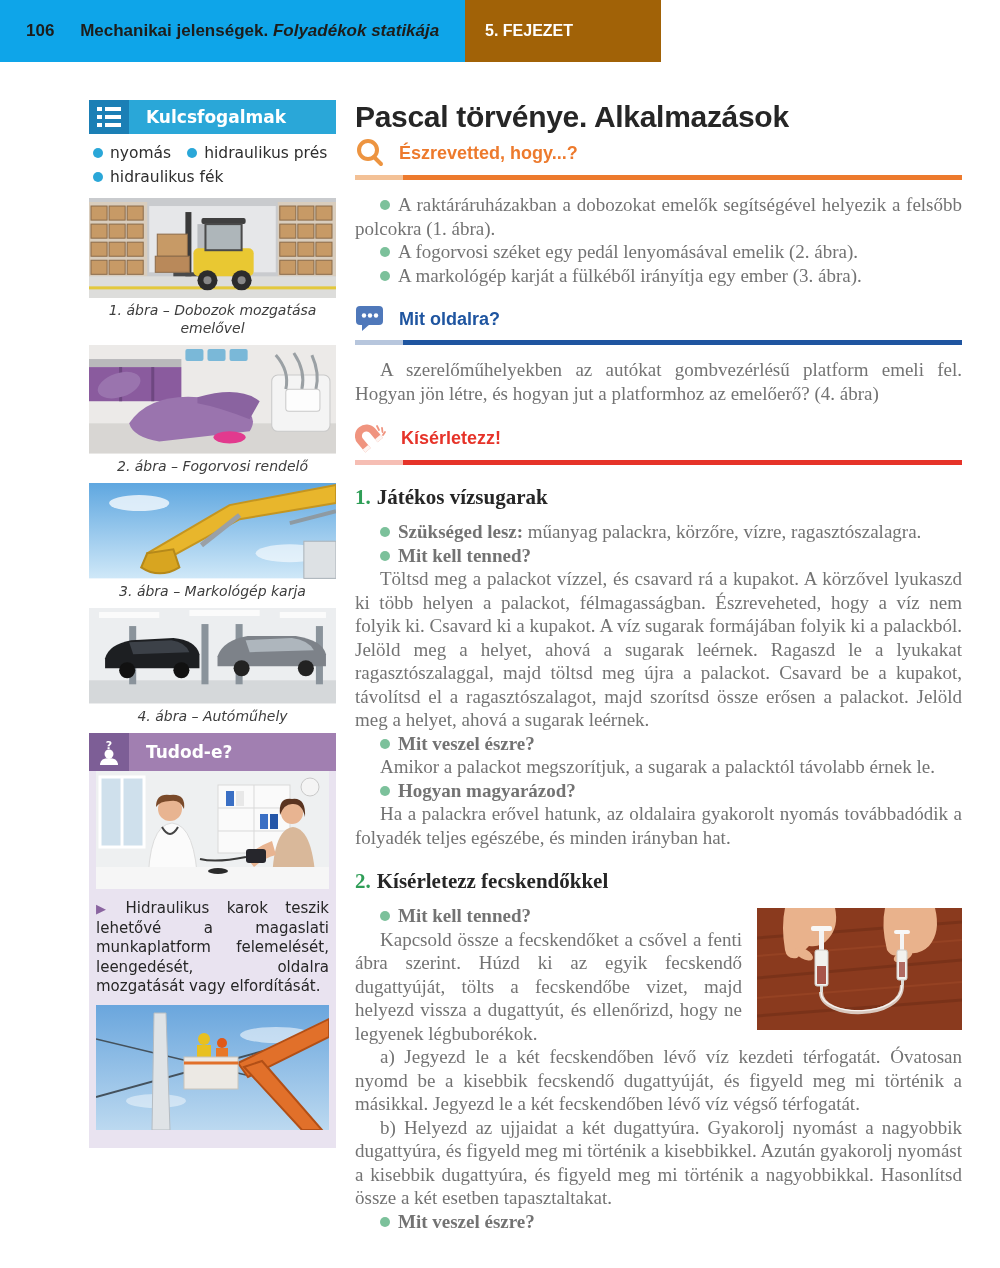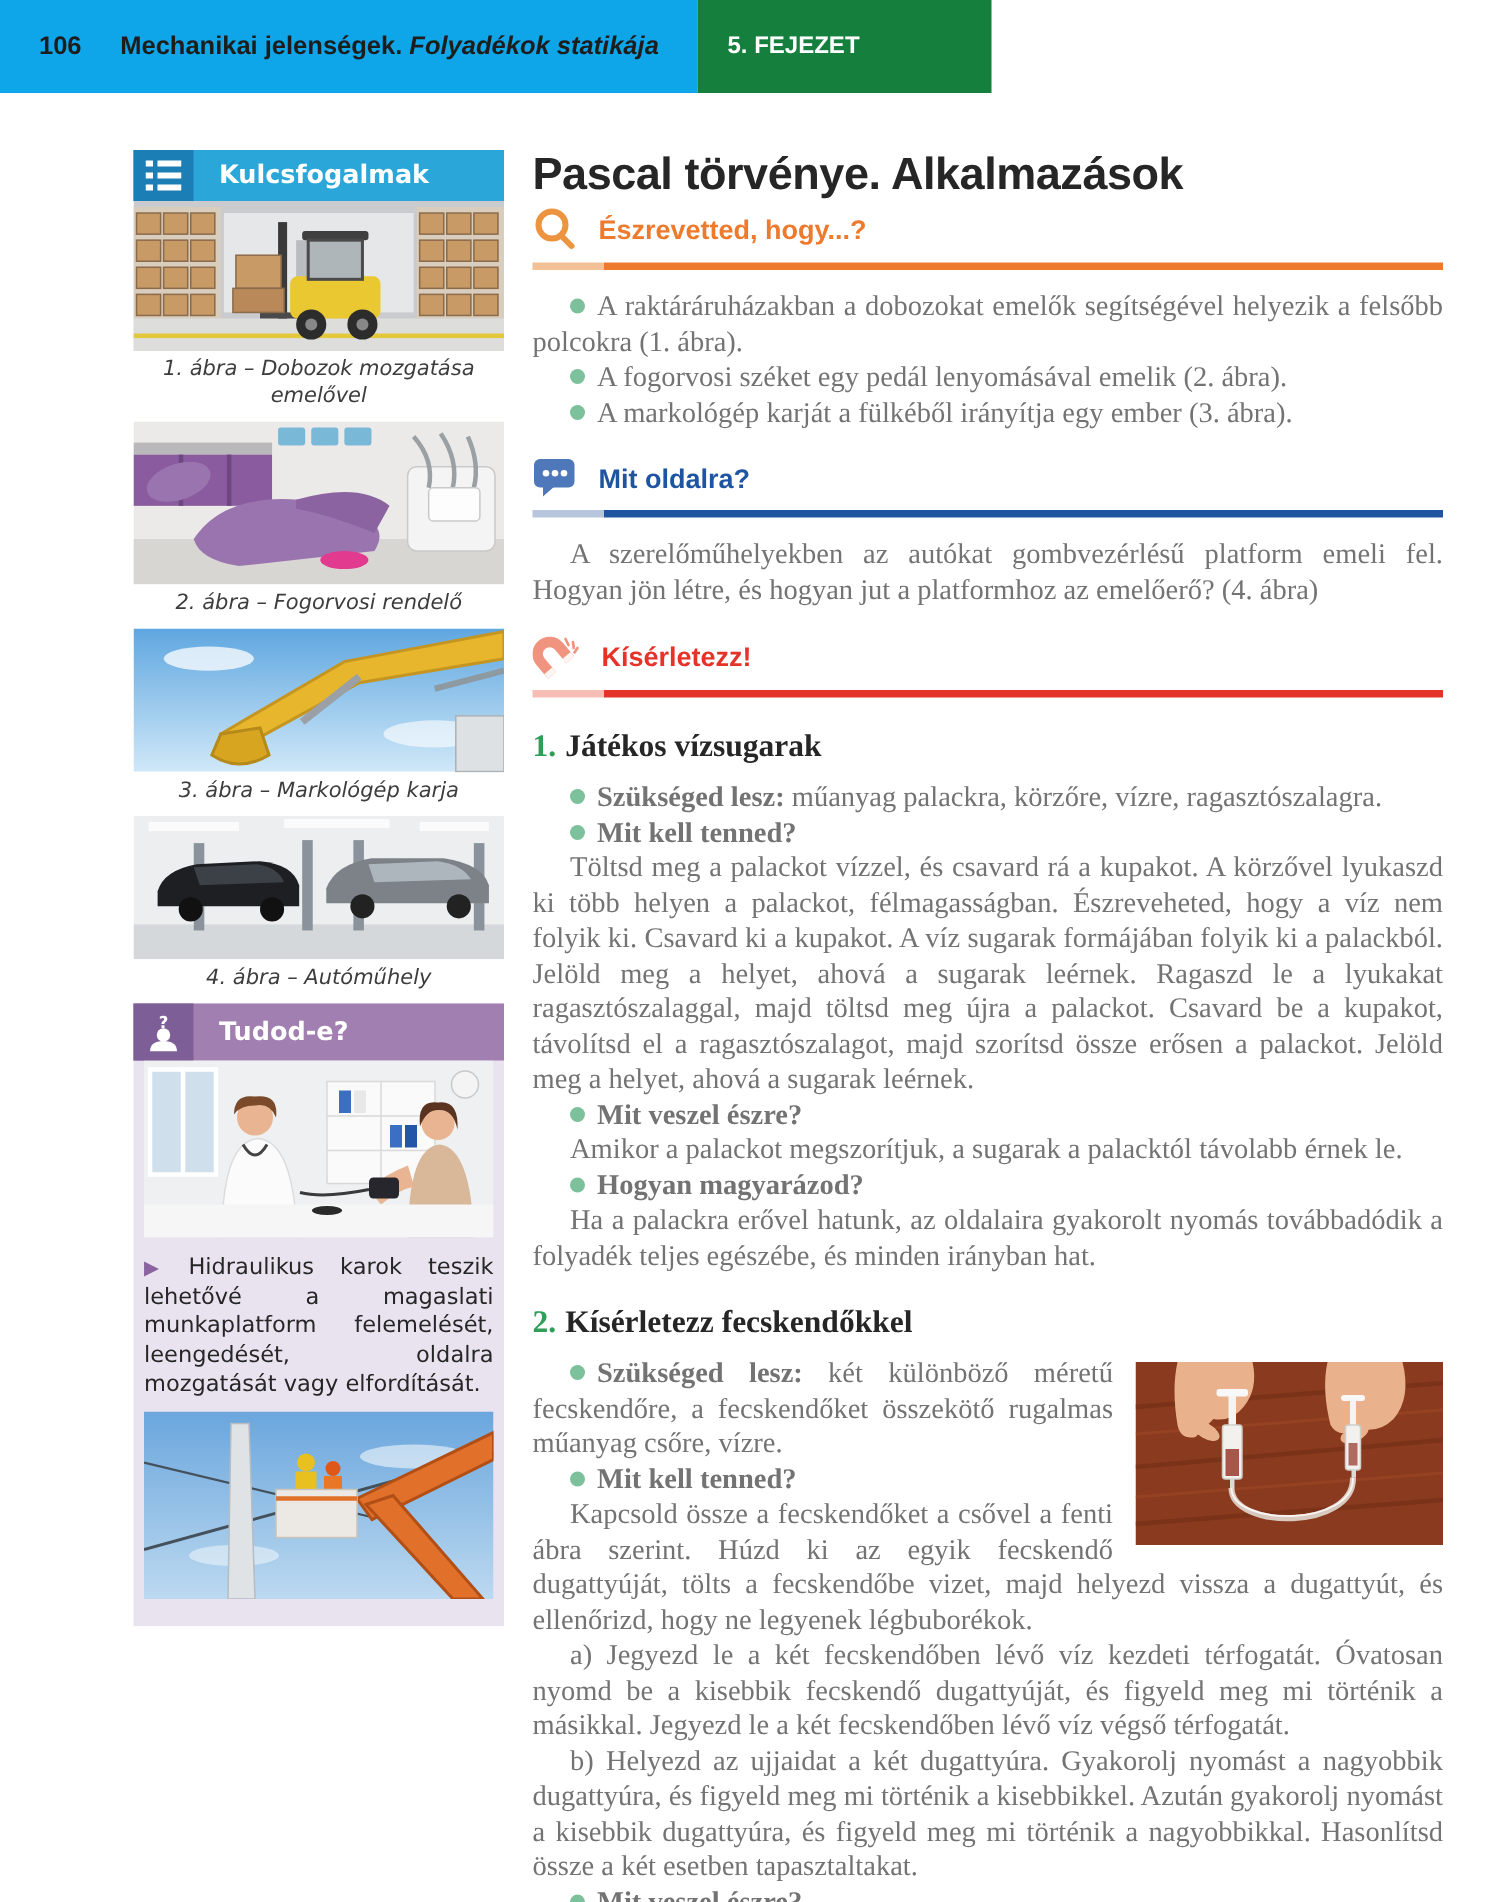--- a/index.html
+++ b/index.html
@@ -11,21 +11,21 @@
   
   .header { display:flex; height:62px; }
   .header-left {
     width:465px; background:#0ea5e9; display:flex; align-items:center;
     font-family:"Liberation Sans", sans-serif;
   }
   .page-num { font-weight:bold; font-size:17px; color:#1d1d1b; margin-left:26px; }
   .header-title { margin:0 auto; font-size:17px; font-weight:bold; color:#1d1d1b; }
   .header-title .it { font-style:italic; }
   .header-chapter {
-    width:196px; background:#15803d; color:#fff; display:flex; align-items:center;
+    width:196px; background:#a16207; color:#fff; display:flex; align-items:center;
     padding-left:20px; font-family:"Liberation Sans", sans-serif; font-weight:bold; font-size:16px;
   }
   
   .layout { display:flex; margin:38px 38px 0 55px; gap:19px; }
   .sidebar { flex:0 0 247px; font-family:"DejaVu Sans", sans-serif;margin-left:34px; }
   .main { flex:1; min-width:0; }
 
   
   .kc-header { display:flex; background:#2aa7d8; height:34px; align-items:stretch; }
   .kc-icon { width:40px; background:#1b7fb5; display:flex; align-items:center; justify-content:center; }
@@ -107,20 +107,38 @@
             <rect x="0" y="9" width="5" height="4"></rect>
               <rect x="8" y="9" width="16" height="4"></rect>
             <rect x="0" y="17" width="5" height="4"></rect>
               <rect x="8" y="17" width="16" height="4"></rect>
           </g>
         </svg>
       </span>
       <span class="kc-label">Kulcsfogalmak</span>
     </div>
 
+    <div class="keywords">
+      <div class="kw-row">
+        <span class="kw">
+            <span class="kw-dot"></span>
+            <span>nyomás</span>
+          </span>
+        <span class="kw">
+            <span class="kw-dot"></span>
+            <span>hidraulikus prés</span>
+          </span>
+      </div>
+      <div class="kw-row">
+        <span class="kw">
+            <span class="kw-dot"></span>
+            <span>hidraulikus fék</span>
+          </span>
+      </div>
+    </div>
 
     <div class="fig">
       <svg viewBox="0 0 246 100">
         <rect width="246" height="100" fill="#c9cbce"></rect>
         <rect x="60" y="8" width="126" height="66" fill="#e6e7e9"></rect>
         <rect x="108" y="26" width="34" height="48" fill="#b9bcc0"></rect>
         <g>
           <rect x="0" y="4" width="58" height="74" fill="#d9cdbd"></rect>
           <g fill="#c79a66" stroke="#8b6b4a" stroke-width="1">
             <rect x="2" y="8" width="16" height="14"></rect>
@@ -402,21 +420,20 @@
         <rect x="143" y="26" width="4" height="16" fill="#f4f4f4"></rect>
         <rect x="137" y="22" width="16" height="4" rx="2" fill="#f8f8f8"></rect>
         <rect x="140" y="42" width="10" height="30" rx="2" fill="#f2f1ee" stroke="#cfcdc8"></rect>
         <rect x="142" y="54" width="6" height="15" fill="#b06a62"></rect>
         <rect x="144" y="72" width="3" height="5" fill="#dcdad5"></rect>
         <path d="M64 84 C64 112 146 112 145 77" fill="none" stroke="#e6e2da" stroke-width="4" opacity="0.85"></path>
         <path d="M64 84 C64 110 146 110 145 77" fill="none" stroke="#fff" stroke-width="1.3" opacity="0.8"></path>
       </svg>
     </div>
 
-    <p class="para"><span class="gdot"></span><span class="blbl">Szükséged lesz:</span><span> két különböző méretű fecskendőre, a fecskendőket összekötő rugalmas műanyag csőre, vízre.</span></p>
     <p class="para"><span class="gdot"></span><span class="blbl">Mit kell tenned?</span></p>
     <p class="para">Kapcsold össze a fecskendőket a csővel a fenti ábra szerint. Húzd ki az egyik fecskendő dugattyúját, tölts a fecskendőbe vizet, majd helyezd vissza a dugattyút, és ellenőrizd, hogy ne legyenek légbuborékok.</p>
     <p class="para">a) Jegyezd le a két fecskendőben lévő víz kezdeti térfogatát. Óvatosan nyomd be a kisebbik fecskendő dugattyúját, és figyeld meg mi történik a másikkal. Jegyezd le a két fecskendőben lévő víz végső térfogatát.</p>
     <p class="para">b) Helyezd az ujjaidat a két dugattyúra. Gyakorolj nyomást a nagyobbik dugattyúra, és figyeld meg mi történik a kisebbikkel. Azután gyakorolj nyomást a kisebbik dugattyúra, és figyeld meg mi történik a nagyobbikkal. Hasonlítsd össze a két esetben tapasztaltakat.</p>
     <p class="para"><span class="gdot"></span><span class="blbl">Mit veszel észre?</span></p>
 
   </div>
 </div>
 
 </body></html>

